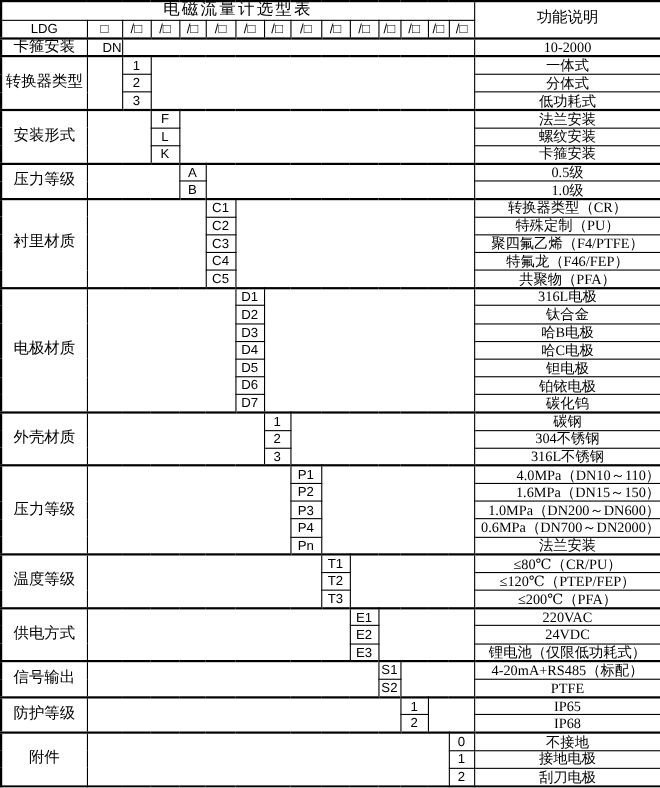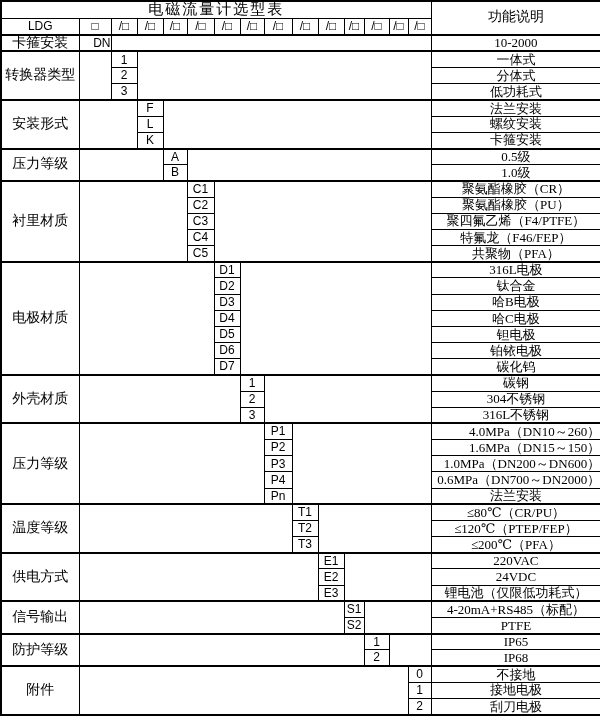--- a/index.html
+++ b/index.html
@@ -122,25 +122,25 @@
   <tr>
     <td class="k gb">B</td>
     <td class="d gb">1.0级</td>
   </tr>
 
   <tr>
     <td class="c gb" rowspan="5">衬里材质</td>
     <td class="b gb" colspan="4" rowspan="5"></td>
     <td class="k">C1</td>
     <td class="b gb" colspan="9" rowspan="5"></td>
-    <td class="d">聚氨酯橡胶（CR）</td>
+    <td class="d">转换器类型（CR）</td>
   </tr>
   <tr>
     <td class="k">C2</td>
-    <td class="d">聚氨酯橡胶（PU）</td>
+    <td class="d">特殊定制（PU）</td>
   </tr>
   <tr>
     <td class="k">C3</td>
     <td class="d">聚四氟乙烯（F4/PTFE）</td>
   </tr>
   <tr>
     <td class="k">C4</td>
     <td class="d">特氟龙（F46/FEP）</td>
   </tr>
   <tr>
@@ -194,21 +194,21 @@
   <tr>
     <td class="k gb">3</td>
     <td class="d gb">316L不锈钢</td>
   </tr>
 
   <tr>
     <td class="c gb" rowspan="5">压力等级</td>
     <td class="b gb" colspan="7" rowspan="5"></td>
     <td class="k">P1</td>
     <td class="b gb" colspan="6" rowspan="5"></td>
-    <td class="d al">4.0MPa（DN10～260）</td>
+    <td class="d al">4.0MPa（DN10～110）</td>
   </tr>
   <tr>
     <td class="k">P2</td>
     <td class="d al">1.6MPa（DN15～150）</td>
   </tr>
   <tr>
     <td class="k">P3</td>
     <td class="d al">1.0MPa（DN200～DN600）</td>
   </tr>
   <tr>

